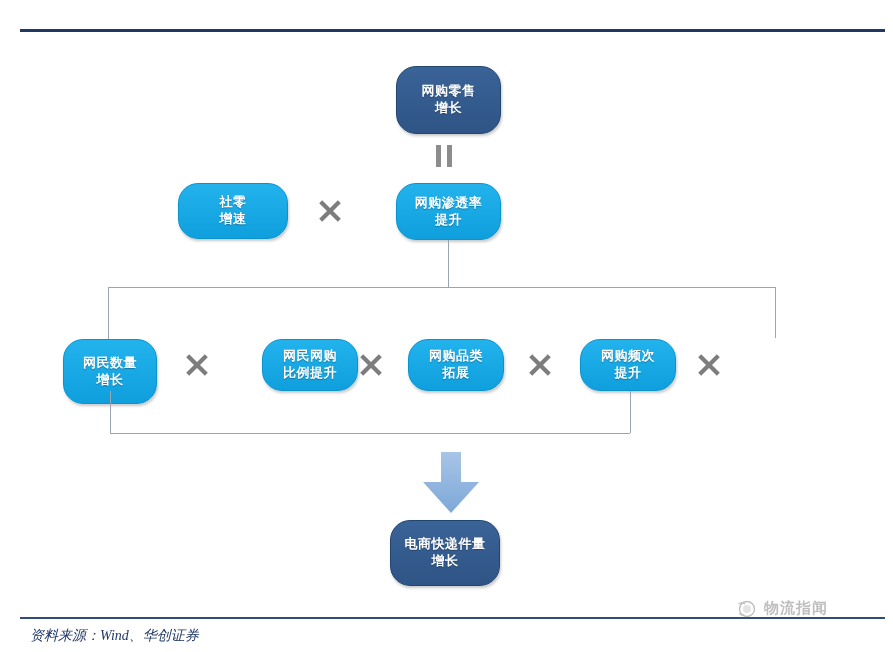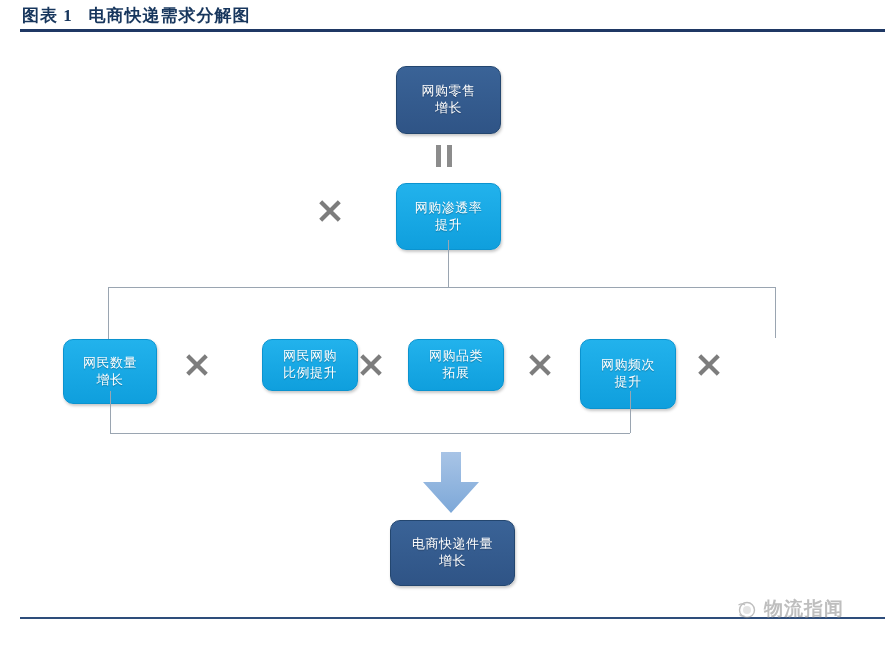--- a/index.html
+++ b/index.html
@@ -67,38 +67,38 @@
     gap: 5px;
     opacity: 0.55;
   }
   .watermark-logo {
     width: 24px;
     height: 24px;
     flex: none;
   }
   .watermark-text {
     font-family: "Liberation Serif", "DejaVu Serif", serif;
-    font-size: 19px;
+    font-size: 15px;
     font-weight: bold;
     color: #8a8a8a;
     letter-spacing: 1px;
     white-space: pre;
   }
 
   
   .node {
     position: absolute;
     box-sizing: border-box;
     display: flex;
     align-items: center;
     justify-content: center;
     text-align: center;
-    border-radius: 10px;
+    border-radius: 20px;
     color: #ffffff;
-    font-weight: normal;
+    font-weight: bold;
     font-size: 13px;
     line-height: 1.28;
     letter-spacing: 0.5px;
     white-space: pre-line;
     box-shadow: 1px 2px 3px rgba(0,0,0,0.22);
     text-shadow: 0 1px 1px rgba(0,0,0,0.28);
   }
   .node.navy {
     background: linear-gradient(180deg, #3a6397 0%, #2f5486 100%);
     border: 1px solid #23466f;
@@ -144,39 +144,40 @@
     position: absolute;
     width: 60px;
     height: 62px;
   }
 </style>
 </head>
 <body>
 
 <div id="page">
 
-  <div class="exhibit-title"><span>图表 1</span>&nbsp;&nbsp;&nbsp;<span>电商快递需求分解图</span></div>
   <div class="rule-top"></div>
 
   <div class="node navy" style="left:396px; top:66px; width:105px; height:68px;">网购零售
 增长</div>
 
   <div class="op-equals" style="left:436px; top:145px;">
     <span></span>
     <span></span>
   </div>
 
+  <div class="node cyan" style="left:178px; top:183px; width:110px; height:56px;">社零
+增速</div>
 
   <div class="op-times" style="left:317px; top:198px;">
     <svg viewBox="0 0 26 26" width="26" height="26" aria-hidden="true">
       <path d="M5.2 2.2 L13 10 L20.8 2.2 L23.8 5.2 L16 13 L23.8 20.8 L20.8 23.8 L13 16 L5.2 23.8 L2.2 20.8 L10 13 L2.2 5.2 Z" fill="#7d7d7d"></path>
     </svg>
   </div>
 
-  <div class="node cyan" style="left:396px; top:183px; width:105px; height:67px;">网购渗透率
+  <div class="node cyan" style="left:396px; top:183px; width:105px; height:57px;">网购渗透率
 提升</div>
 
   <div class="line-v" style="left:448px; top:240px; height:47px;"></div>
 
   <div class="line-h" style="left:108px; top:287px; width:668px;"></div>
   <div class="line-v" style="left:108px; top:287px; height:52px;"></div>
   <div class="line-v" style="left:775px; top:287px; height:51px;"></div>
 
   <div class="node cyan" style="left:63px; top:339px; width:94px; height:65px;">网民数量
 增长</div>
@@ -198,21 +199,21 @@
 
   <div class="node cyan" style="left:408px; top:339px; width:96px; height:52px;">网购品类
 拓展</div>
 
   <div class="op-times" style="left:527px; top:352px;">
     <svg viewBox="0 0 26 26" width="26" height="26" aria-hidden="true">
       <path d="M5.2 2.2 L13 10 L20.8 2.2 L23.8 5.2 L16 13 L23.8 20.8 L20.8 23.8 L13 16 L5.2 23.8 L2.2 20.8 L10 13 L2.2 5.2 Z" fill="#7d7d7d"></path>
     </svg>
   </div>
 
-  <div class="node cyan" style="left:580px; top:339px; width:96px; height:70px;">网购频次
+  <div class="node cyan" style="left:580px; top:339px; width:96px; height:52px;">网购频次
 提升</div>
 
   <div class="op-times" style="left:696px; top:352px;">
     <svg viewBox="0 0 26 26" width="26" height="26" aria-hidden="true">
       <path d="M5.2 2.2 L13 10 L20.8 2.2 L23.8 5.2 L16 13 L23.8 20.8 L20.8 23.8 L13 16 L5.2 23.8 L2.2 20.8 L10 13 L2.2 5.2 Z" fill="#7d7d7d"></path>
     </svg>
   </div>
 
 
   <div class="line-v" style="left:110px; top:391px; height:42px;"></div>
@@ -224,24 +225,25 @@
       <defs>
         <linearGradient id="arrowGrad" x1="0" y1="0" x2="0" y2="1">
           <stop offset="0%" stop-color="#a8c4e6"></stop>
           <stop offset="100%" stop-color="#7da8d8"></stop>
         </linearGradient>
       </defs>
       <path d="M20 0 H40 V30 H58 L30 61 L2 30 H20 Z" fill="url(#arrowGrad)"></path>
     </svg>
   </div>
 
-  <div class="node navy" style="left:390px; top:520px; width:125px; height:66px;">电商快递件量
+  <div class="node navy" style="left:390px; top:520px; width:110px; height:66px;">电商快递件量
 增长</div>
 
   <div class="rule-bottom"></div>
+  <div class="source-note">资料来源：Wind、华创证券</div>
 
   <div class="watermark">
     <svg class="watermark-logo" viewBox="0 0 24 24" aria-hidden="true">
       <circle cx="12" cy="13" r="7.5" fill="none" stroke="#8a8a8a" stroke-width="1.4"></circle>
       <circle cx="12" cy="13" r="4" fill="#cfcfcf"></circle>
       <path d="M3.5 8 C6 6.5 8.5 6.8 10 8" fill="none" stroke="#8a8a8a" stroke-width="1.2"></path>
       <path d="M4.5 17.5 C6 19 8 19.5 9.5 18.8" fill="none" stroke="#8a8a8a" stroke-width="1.2"></path>
     </svg>
     <span class="watermark-text">物流指闻</span>
   </div>

